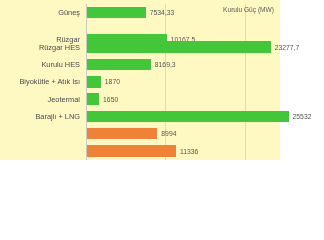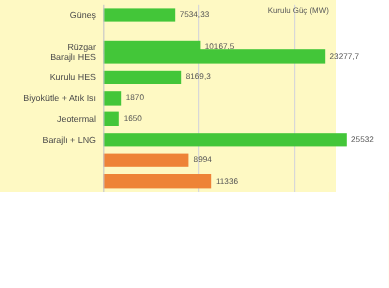--- a/index.html
+++ b/index.html
@@ -119,21 +119,21 @@
         </div>
       </div>
       <div class="row" style="top: 31px;">
         <div class="cat-label">Rüzgar</div>
         <div class="bar-wrap" style="width: 238px;">
           <div class="bar green" title="Rüzgar: 10167,5" style="width: 80.6622px; background: rgb(67, 198, 57);"></div>
           <div class="val-label" style="left: 80.6622px;">10167,5</div>
         </div>
       </div>
       <div class="row" style="top: 38.66px;">
-        <div class="cat-label">Barajlı HES</div>
+        <div class="cat-label">Rüzgar HES</div>
         <div class="bar-wrap" style="width: 238px;">
           <div class="bar green" title="Barajlı HES: 23277,7" style="width: 184.67px; background: rgb(67, 198, 57);"></div>
           <div class="val-label" style="left: 184.67px;">23277,7</div>
         </div>
       </div>
       <div class="row" style="top: 55.99px;">
         <div class="cat-label">Kurulu HES</div>
         <div class="bar-wrap" style="width: 238px;">
           <div class="bar green" title="Akarsu HES: 8169,3" style="width: 64.8098px; background: rgb(67, 198, 57);"></div>
           <div class="val-label" style="left: 64.8098px;">8169,3</div>

